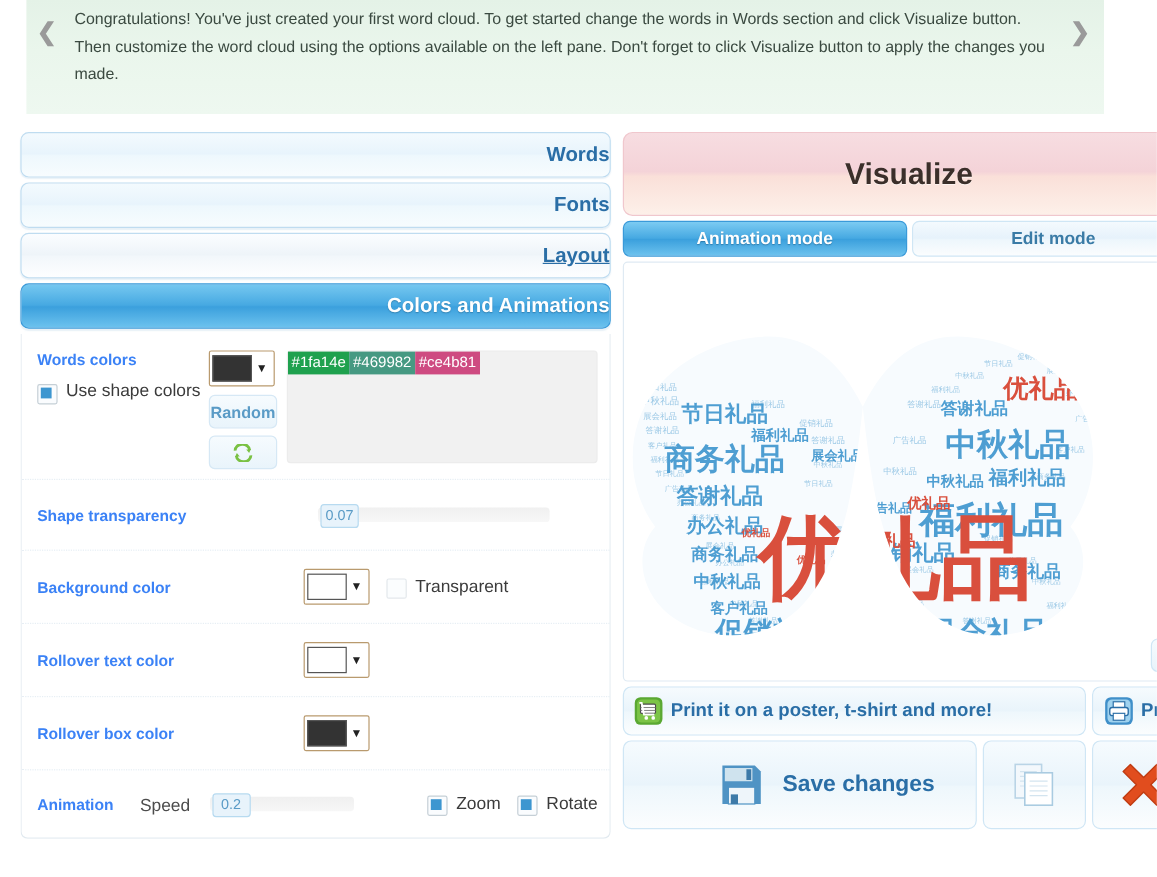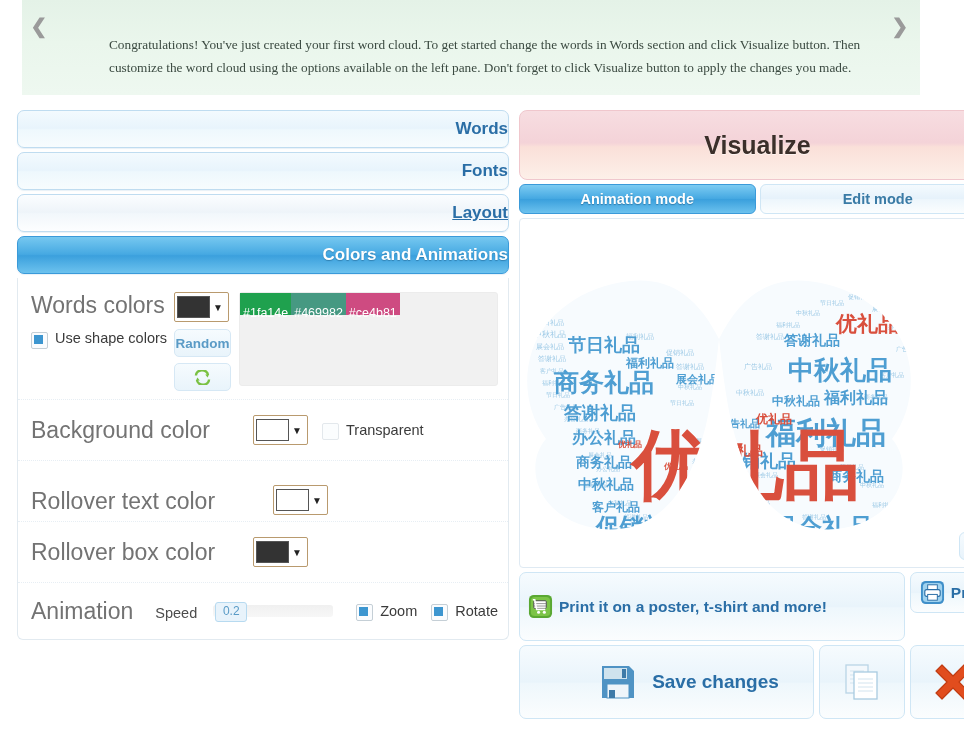--- a/index.html
+++ b/index.html
@@ -20,24 +20,23 @@
   .banner-arrow {
     flex: 0 0 auto; width: 34px; height: 95px;
     display: flex; align-items: flex-start; justify-content: center;
     padding-top: 14px;
     color: #9a9a9a; font-size: 20px; font-weight: bold;
     cursor: pointer; user-select: none;
   }
   .banner-arrow.right { width: 40px; }
   .banner-text {
     flex: 1 1 auto;
-    padding: 33px 8px 0 6px;
+    padding: 4px 8px 0 6px;
     font-size: 13.3px; line-height: 23px; color: #3b4a41;
-    font-family: Liberation Serif, serif;
-    margin-left: 47px;
+    font-family: Liberation Sans, sans-serif;
   }
 
   
   .left-col { position: absolute; left: 17px; top: 110px; width: 492px; }
 
   .acc-head {
     height: 36px; margin-bottom: 4px;
     border: 1px solid #bfdcf0; border-radius: 7px;
     background: linear-gradient(180deg,#f3fafe 0%,#e8f4fc 48%,#eef8fd 52%,#f7fcfe 100%);
     display: flex; align-items: center; justify-content: flex-end;
@@ -63,21 +62,21 @@
   }
 
   .ctrl-row {
     display: flex; align-items: flex-start;
     padding: 6px 10px 6px 13px;
     border-bottom: 1px dotted #e7eef4;
     min-height: 38px;
   }
   .ctrl-row:last-child { border-bottom: none; }
   .ctrl-label {
-    color: #737373; font-size: 23px; font-weight: normal;
+    color: #3b82f6; font-size: 13px; font-weight: bold;
     flex: 0 0 auto;
   }
 
   
   .wc-row { padding: 10px 10px 8px 13px; align-items: flex-start; }
   .wc-left { width: 143px; flex: 0 0 auto; }
   .wc-checkline { display: flex; align-items: flex-start; margin-top: 11px; }
   .chk {
     width: 15px; height: 15px; flex: 0 0 auto; margin-right: 7px; margin-top: 2px;
     border: 1px solid #c5cfd6; background: #fafcfe; border-radius: 2px;
@@ -112,21 +111,21 @@
     color: #7ac143; font-size: 15px;
   }
   .colors-area {
     flex: 1 1 auto; margin-left: 8px; min-height: 92px;
     background: #f1f1f1; border: 1px solid #ececec; border-radius: 3px;
     position: relative;
   }
   .hex-strip { display: flex; height: 19px; }
   .hex-chip {
     color: #ffffff; font-size: 12.5px; line-height: 19px;
-    padding: 11px 3px; font-family: "Liberation Sans", sans-serif;
+    padding: 0 3px; font-family: "Liberation Sans", sans-serif;
     white-space: nowrap; cursor: pointer;
   }
 
   
   .slider-wrap {
     position: relative; width: 193px; height: 12px; margin-top: 9px; margin-left: 12px;
     background: linear-gradient(180deg,#f0f0f0,#f7f7f7);
     border-radius: 3px; cursor: pointer;
   }
   .slider-wrap.speed { width: 120px; margin-top: 5px; margin-left: 16px; }
@@ -183,21 +182,21 @@
     display: flex; align-items: center; justify-content: center; cursor: pointer;
   }
 
   .btn-row { display: flex; gap: 5px; margin-top: 4px; }
   .flat-btn {
     border: 1px solid #cfe6f5; border-radius: 7px;
     background: linear-gradient(180deg,#f6fbfe 0%,#e9f4fb 50%,#eef7fc 52%,#fbfdfe 100%);
     display: flex; align-items: center; cursor: pointer;
     color: #2a6ea6; font-weight: bold;
   }
-  .btn-print-poster { flex: 1 1 auto; height: 39px; padding: 14px 8px; font-size: 15.5px; gap: 6px; }
+  .btn-print-poster { flex: 1 1 auto; height: 39px; padding: 0 8px; font-size: 15.5px; gap: 6px; }
   .btn-print { width: 84px; height: 39px; justify-content: center; font-size: 15.5px; gap: 6px; }
   .btn-save { flex: 1 1 auto; height: 72px; justify-content: center; font-size: 19px; gap: 14px; padding-left: 44px; }
   .btn-copy { width: 84px; height: 72px; justify-content: center; }
   .btn-close { width: 84px; height: 72px; justify-content: center; }
 
   .wc-svg-wrap { position: absolute; left: 0; top: 0; width: 100%; height: 100%; }
 </style>
 </head>
 <body>
 
@@ -255,34 +254,40 @@
 
         <div class="colors-area">
           <div class="hex-strip">
             <span class="hex-chip" style="background:#1fa14e">#1fa14e</span>
             <span class="hex-chip" style="background:#469982">#469982</span>
             <span class="hex-chip" style="background:#ce4b81">#ce4b81</span>
           </div>
         </div>
       </div>
 
+      <div class="ctrl-row" style="align-items:center;min-height:46px;">
+        <div class="ctrl-label sw-row-label">Shape transparency</div>
+        <div class="slider-wrap" style="margin-top:0;">
+          <div class="slider-handle">0.07</div>
+        </div>
+      </div>
 
       <div class="ctrl-row" style="align-items:center;min-height:48px;">
         <div class="ctrl-label sw-row-label">Background color</div>
         <div class="swatch-btn">
           <span class="swatch-chip" style="background:#ffffff"></span>
           <span class="swatch-caret">▼</span>
         </div>
         <div class="inline-chk">
           <span class="chk" style="border-color:#e3e8ec;background:#fbfdfe;"></span>
           <span class="chk-label">Transparent</span>
         </div>
       </div>
 
-      <div class="ctrl-row" style="align-items:flex-end;min-height:48px;gap:20px;">
+      <div class="ctrl-row" style="align-items:center;min-height:48px;">
         <div class="ctrl-label sw-row-label">Rollover text color</div>
         <div class="swatch-btn">
           <span class="swatch-chip" style="background:#ffffff"></span>
           <span class="swatch-caret">▼</span>
         </div>
       </div>
 
       <div class="ctrl-row" style="align-items:center;min-height:48px;">
         <div class="ctrl-label sw-row-label">Rollover box color</div>
         <div class="swatch-btn">

